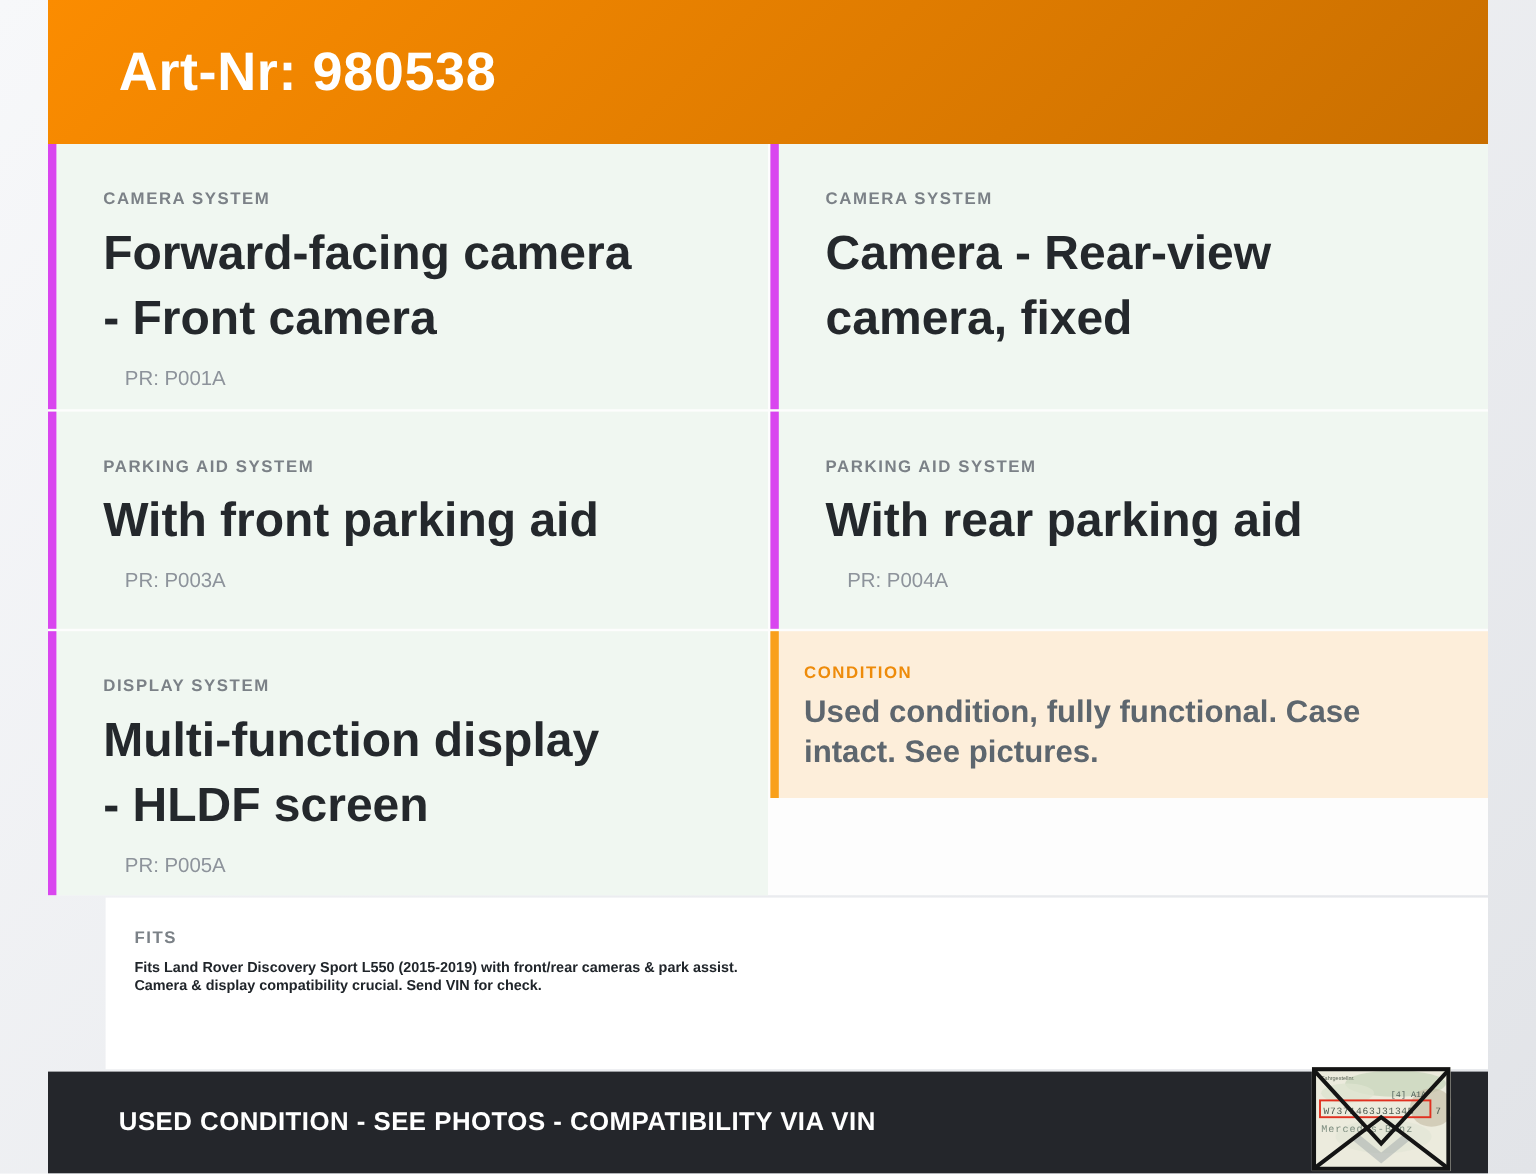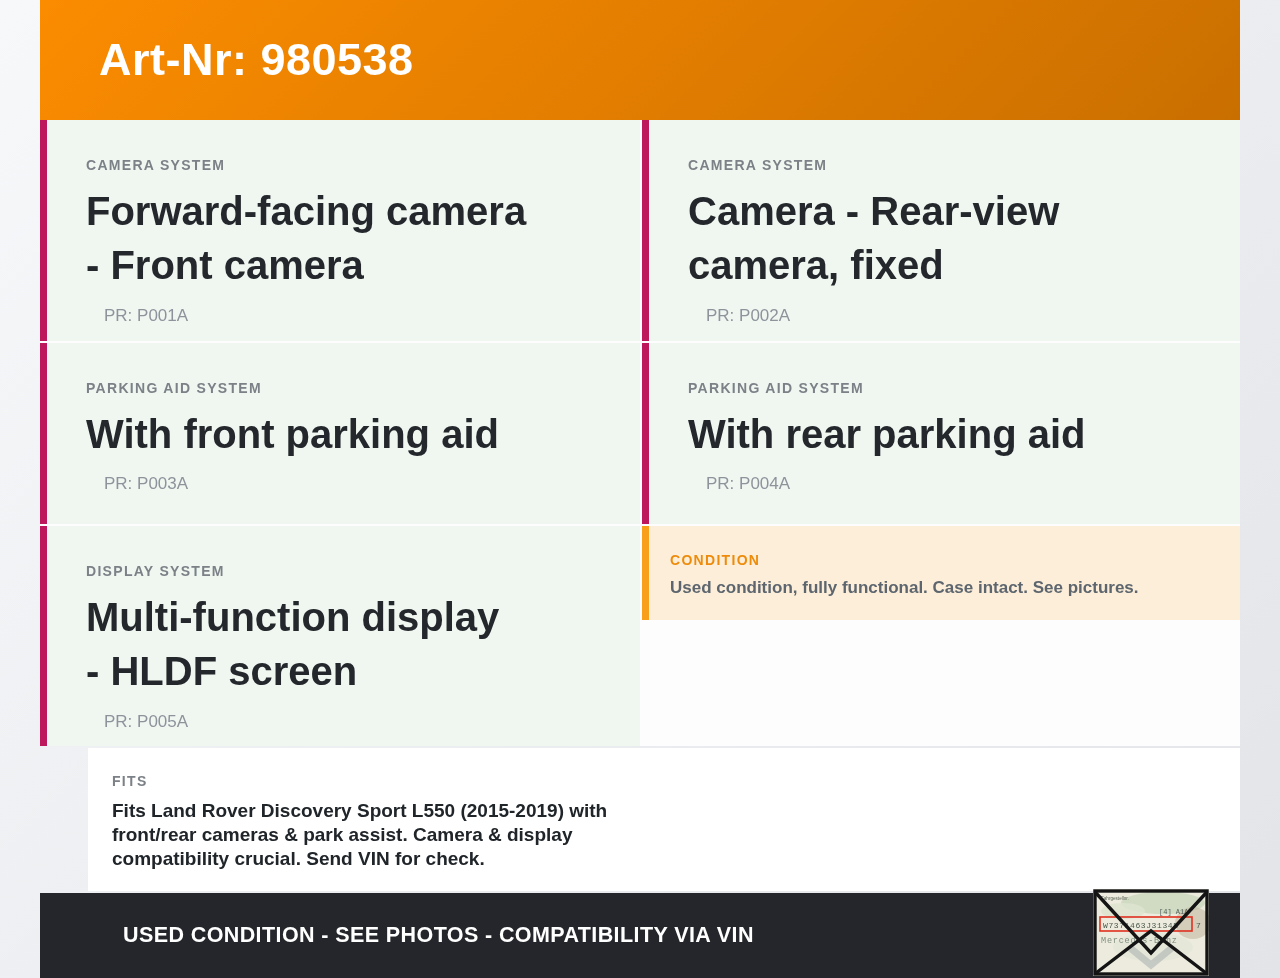--- a/index.html
+++ b/index.html
@@ -33,21 +33,21 @@
   .grid {
     display: grid;
     grid-template-columns: 600px 598px;
     grid-template-rows: 221px 181px 220px;
     column-gap: 2px;
     row-gap: 2px;
     background: #fdfdfd;
   }
   .cell {
     background: #f0f7f1;
-    border-left: 7px solid #be185d;
+    border-left: 7px solid #d946ef;
     padding: 37px 30px 0 39px;
   }
   .cat {
     font-size: 14px;
     font-weight: 700;
     letter-spacing: 1.3px;
     color: #7b8187;
     text-transform: uppercase;
   }
   .title {
@@ -69,50 +69,50 @@
   
   .condition {
     background: #fdeeda;
     border-left: 7px solid #f9a01b;
     align-self: start;
     padding: 26px 30px 21px 21px;
   }
   .condition .cat { color: #ee8b0a; }
   .condition .cond-text {
     margin-top: 9px;
-    font-size: 17px;
+    font-size: 26px;
     font-weight: 600;
     line-height: 1.28;
     color: #5d666e;
     max-width: 470px;
   }
   
   .fits {
     margin-top: 2px;
     height: 143px;
     background: #ffffff;
     padding: 25px 0 0 24px;
     margin-left: 48px;
   }
   .fits .fits-text {
     margin-top: 10px;
-    font-size: 19px;
+    font-size: 12px;
     font-weight: 700;
     line-height: 1.27;
     color: #20252a;
     max-width: 540px;
   }
   
   .footerbar {
     margin-top: 2px;
     height: 85px;
     background: #24262b;
     display: flex;
     align-items: center;
-    padding-left: 83px;
+    padding-left: 59px;
   }
   .footerbar .footer-text {
     color: #ffffff;
     font-size: 21.5px;
     font-weight: 700;
     letter-spacing: 0.4px;
     text-transform: uppercase;
   }
   
   .stamp {
@@ -137,21 +137,20 @@
 
     <section class="cell">
       <div class="cat">CAMERA SYSTEM</div>
       <div class="title">Forward-facing camera - Front camera</div>
       <div class="pr">PR: P001A</div>
     </section>
 
     <section class="cell">
       <div class="cat">CAMERA SYSTEM</div>
       <div class="title">Camera - Rear-view camera, fixed</div>
-      <div class="pr">PR: P002A</div>
     </section>
 
     <section class="cell">
       <div class="cat">PARKING AID SYSTEM</div>
       <div class="title">With front parking aid</div>
       <div class="pr">PR: P003A</div>
     </section>
 
     <section class="cell">
       <div class="cat">PARKING AID SYSTEM</div>

